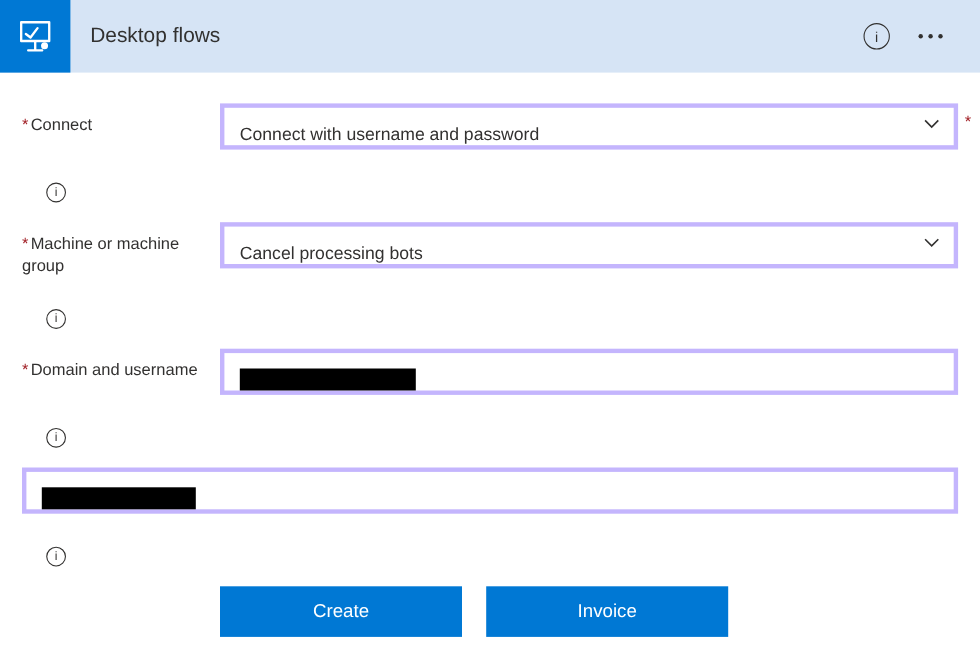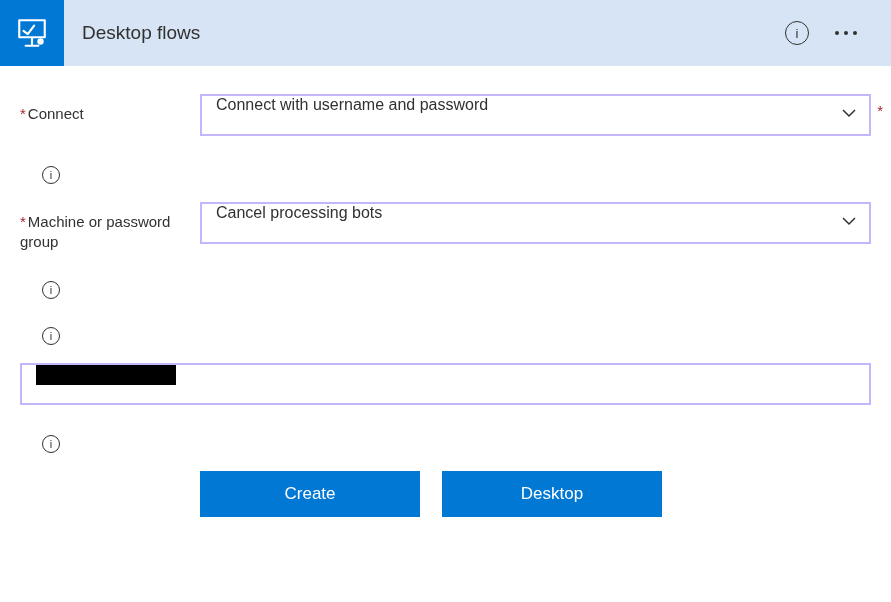--- a/index.html
+++ b/index.html
@@ -97,26 +97,26 @@
     .trailing-required {
       color: #a4262c;
       position: absolute;
       right: -12px;
       top: 8px;
       font-size: 15px;
     }
     .select-box, .text-input {
       width: 100%;
       height: 42px;
-      border: 2px solid #c4b5fd;
+      border: 4px solid #c4b5fd;
       background: #ffffff;
       font-size: 16px;
       padding: 0 40px 0 14px;
       display: flex;
-      align-items: flex-start;
+      align-items: flex-end;
       cursor: pointer;
       position: relative;
     }
     .select-box .chevron {
       position: absolute;
       right: 12px;
       top: 50%;
       transform: translateY(-50%);
     }
     .chevron svg {
@@ -204,50 +204,60 @@
       </div>
       <span class="trailing-required">*</span>
     </div>
   </div>
   <div class="info-row">
     <div class="small-info">i</div>
   </div>
 
   <div class="form-row">
     <div class="label-col">
-      <span class="required">*</span><span>Machine or password group</span>
+      <span class="required">*</span><span>Machine or machine group</span>
     </div>
     <div class="field-col">
       <div class="select-box">
         <span>Cancel processing bots</span>
         <span class="chevron">
           <svg viewBox="0 0 16 16">
               <path d="M2 5 L8 11 L14 5"></path>
             </svg>
         </span>
       </div>
     </div>
   </div>
   <div class="info-row">
     <div class="small-info">i</div>
   </div>
 
+  <div class="form-row">
+    <div class="label-col">
+      <span class="required">*</span><span>Domain and username</span>
+    </div>
+    <div class="field-col">
+      <div class="text-input">
+        <div class="redacted-block" style="width:160px"></div>
+      </div>
+    </div>
+  </div>
   <div class="info-row">
     <div class="small-info">i</div>
   </div>
 
   <div class="form-row">
     <div class="field-col">
       <div class="text-input">
         <div class="redacted-block" style="width:140px"></div>
       </div>
     </div>
   </div>
   <div class="info-row">
     <div class="small-info">i</div>
   </div>
 
   <div class="button-row">
     <button class="btn">Create</button>
-    <button class="btn">Desktop</button>
+    <button class="btn">Invoice</button>
   </div>
 
 </div>
 
 </body></html>

